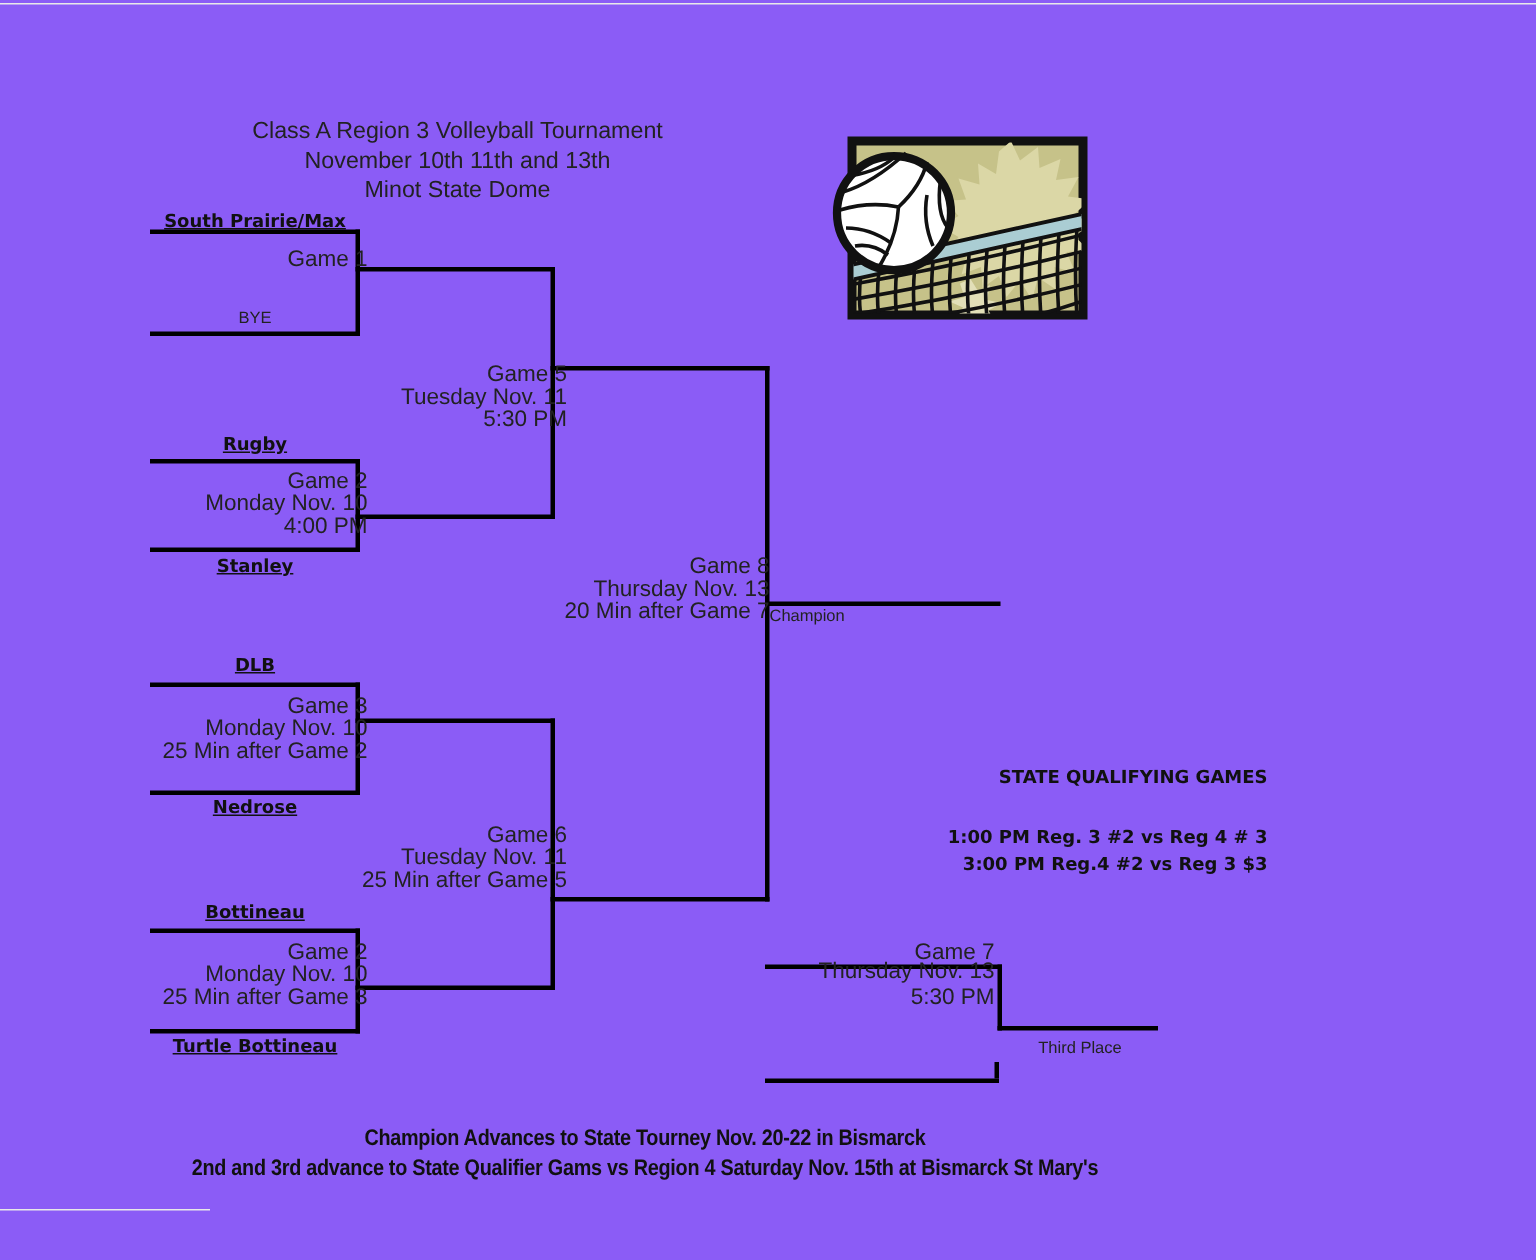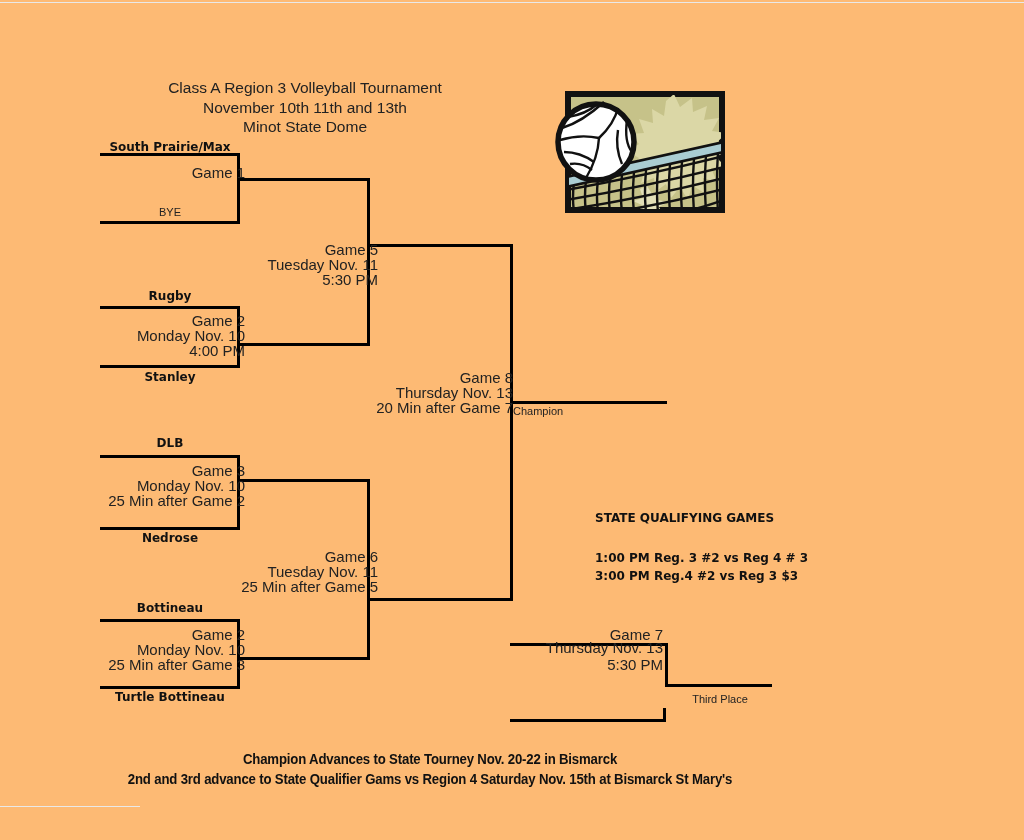--- a/index.html
+++ b/index.html
@@ -1,28 +1,28 @@
 <!DOCTYPE html>
 <html><head>
 <meta charset="utf-8">
 <style>
   html,body{margin:0;padding:0;background:#fff;}
-  #page{position:relative;width:1024px;height:840px;background:#fdba74;overflow:hidden;
+  #page{position:relative;width:1024px;height:840px;background:#8b5cf6;overflow:hidden;
         font-family:"Liberation Sans",sans-serif;color:#1a1a1a;}
   .hline,.vline{position:absolute;background:#000;}
   .hline{height:3px;}
   .vline{width:3px;}
   .title{position:absolute;left:105px;top:78px;width:400px;text-align:center;
          font-size:15.5px;line-height:19.5px;color:#222;}
   .team{position:absolute;width:180px;text-align:center;
-        font-family:"DejaVu Sans",sans-serif;font-weight:bold;font-size:12px;color:#111;}
+        font-family:"DejaVu Sans",sans-serif;font-weight:bold;font-size:12px;color:#111;text-decoration:underline;}
   .gameblock{position:absolute;width:150px;text-align:right;font-size:15px;line-height:15px;color:#222;}
   .gameblock.g7 .gtime{display:inline-block;margin-top:4px;}
   .slotlabel{position:absolute;font-size:11px;color:#222;}
-  .comicblock{position:absolute;left:595px;width:250px;text-align:left;
+  .comicblock{position:absolute;left:595px;width:250px;text-align:right;
               font-family:"DejaVu Sans",sans-serif;font-weight:bold;font-size:12px;color:#111;}
   .footer{position:absolute;left:25px;top:749px;width:810px;text-align:center;
           font-weight:bold;font-size:15px;line-height:19.5px;color:#111;
           transform:scaleX(0.88);transform-origin:50% 0;letter-spacing:-0.2px;}
   .edge{position:absolute;left:0;width:100%;height:1px;background:#e9e9e9;}
 </style>
 </head>
 <body>
 
 <div id="page">

